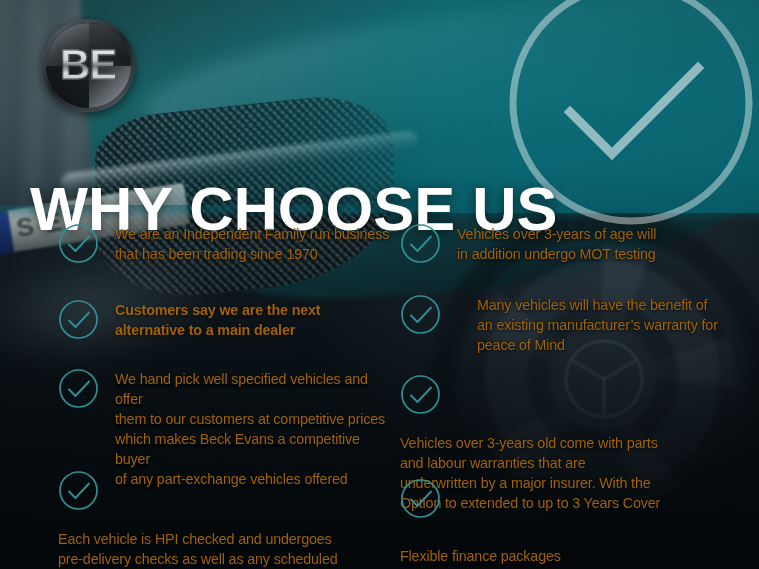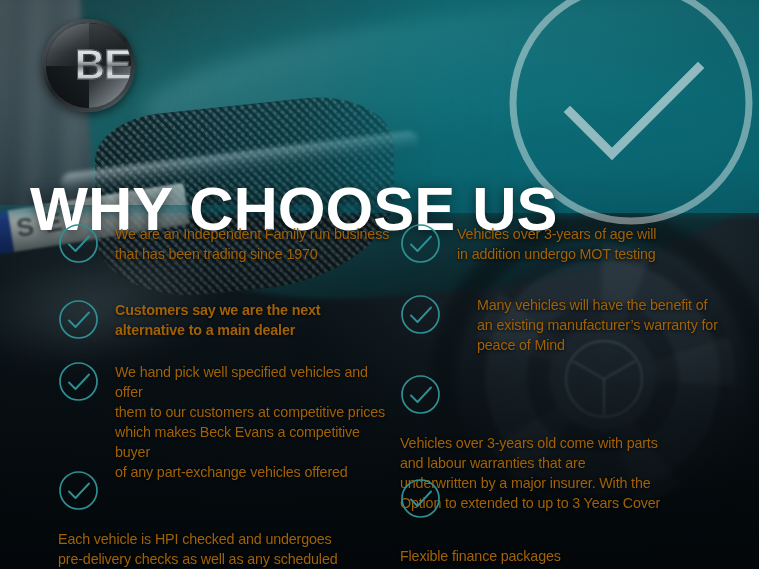--- a/index.html
+++ b/index.html
@@ -203,21 +203,21 @@
     position: absolute; width: 50%; height: 50%;
   }
   .logo-q.tl { left: 0; top: 0;  background: linear-gradient(135deg, #5c6468 0%, #2a3033 60%, #1a1f21 100%); }
   .logo-q.tr { left: 50%; top: 0; background: linear-gradient(215deg, #0e1214 0%, #1b2123 70%, #23292b 100%); }
   .logo-q.bl { left: 0; top: 50%; background: linear-gradient(45deg, #0b0e10 0%, #161b1d 70%, #1e2426 100%); }
   .logo-q.br { left: 50%; top: 50%; background: linear-gradient(315deg, #99a1a5 0%, #6c7478 35%, #353b3e 75%, #22282a 100%); }
   .logo-be {
     position: absolute;
     left: 0; right: 0; top: 50%;
     transform: translateY(-52%);
-    text-align: right;
+    text-align: left;
     font-family: "Liberation Sans", sans-serif;
     font-weight: 700;
     font-size: 42px;
     letter-spacing: -1px;
     line-height: 1;
     background: linear-gradient(180deg, #f2f5f6 0%, #c7ced1 38%, #6e777b 52%, #d8dee0 70%, #9aa2a6 100%);
     -webkit-background-clip: text;
             background-clip: text;
     color: transparent;
     -webkit-text-stroke: 1px rgba(22,26,28,0.75);
@@ -338,21 +338,21 @@
 
       <div class="bullet" style="top:80px;font-weight:bold;">
         <svg class="tick" viewBox="0 0 41 41">
           <circle cx="20.5" cy="20.5" r="18.5" fill="none" stroke="#2f8f93" stroke-width="1.7"></circle>
           <path d="M 11 21.5 L 17.5 28 L 31 13.5" fill="none" stroke="#2f8f93" stroke-width="1.9" stroke-linecap="round" stroke-linejoin="round"></path>
         </svg>
         <div class="bullet-text">Customers say we are the next
 alternative to a main dealer</div>
       </div>
 
-      <div class="bullet" style="top:142px;">
+      <div class="bullet" style="top:149px;text-decoration:underline;">
         <svg class="tick" viewBox="0 0 41 41">
           <circle cx="20.5" cy="20.5" r="18.5" fill="none" stroke="#2f8f93" stroke-width="1.7"></circle>
           <path d="M 11 21.5 L 17.5 28 L 31 13.5" fill="none" stroke="#2f8f93" stroke-width="1.9" stroke-linecap="round" stroke-linejoin="round"></path>
         </svg>
         <div class="bullet-text">We hand pick well specified vehicles and offer
 them to our customers at competitive prices
 which makes Beck Evans a competitive buyer
 of any part-exchange vehicles offered</div>
       </div>
 

